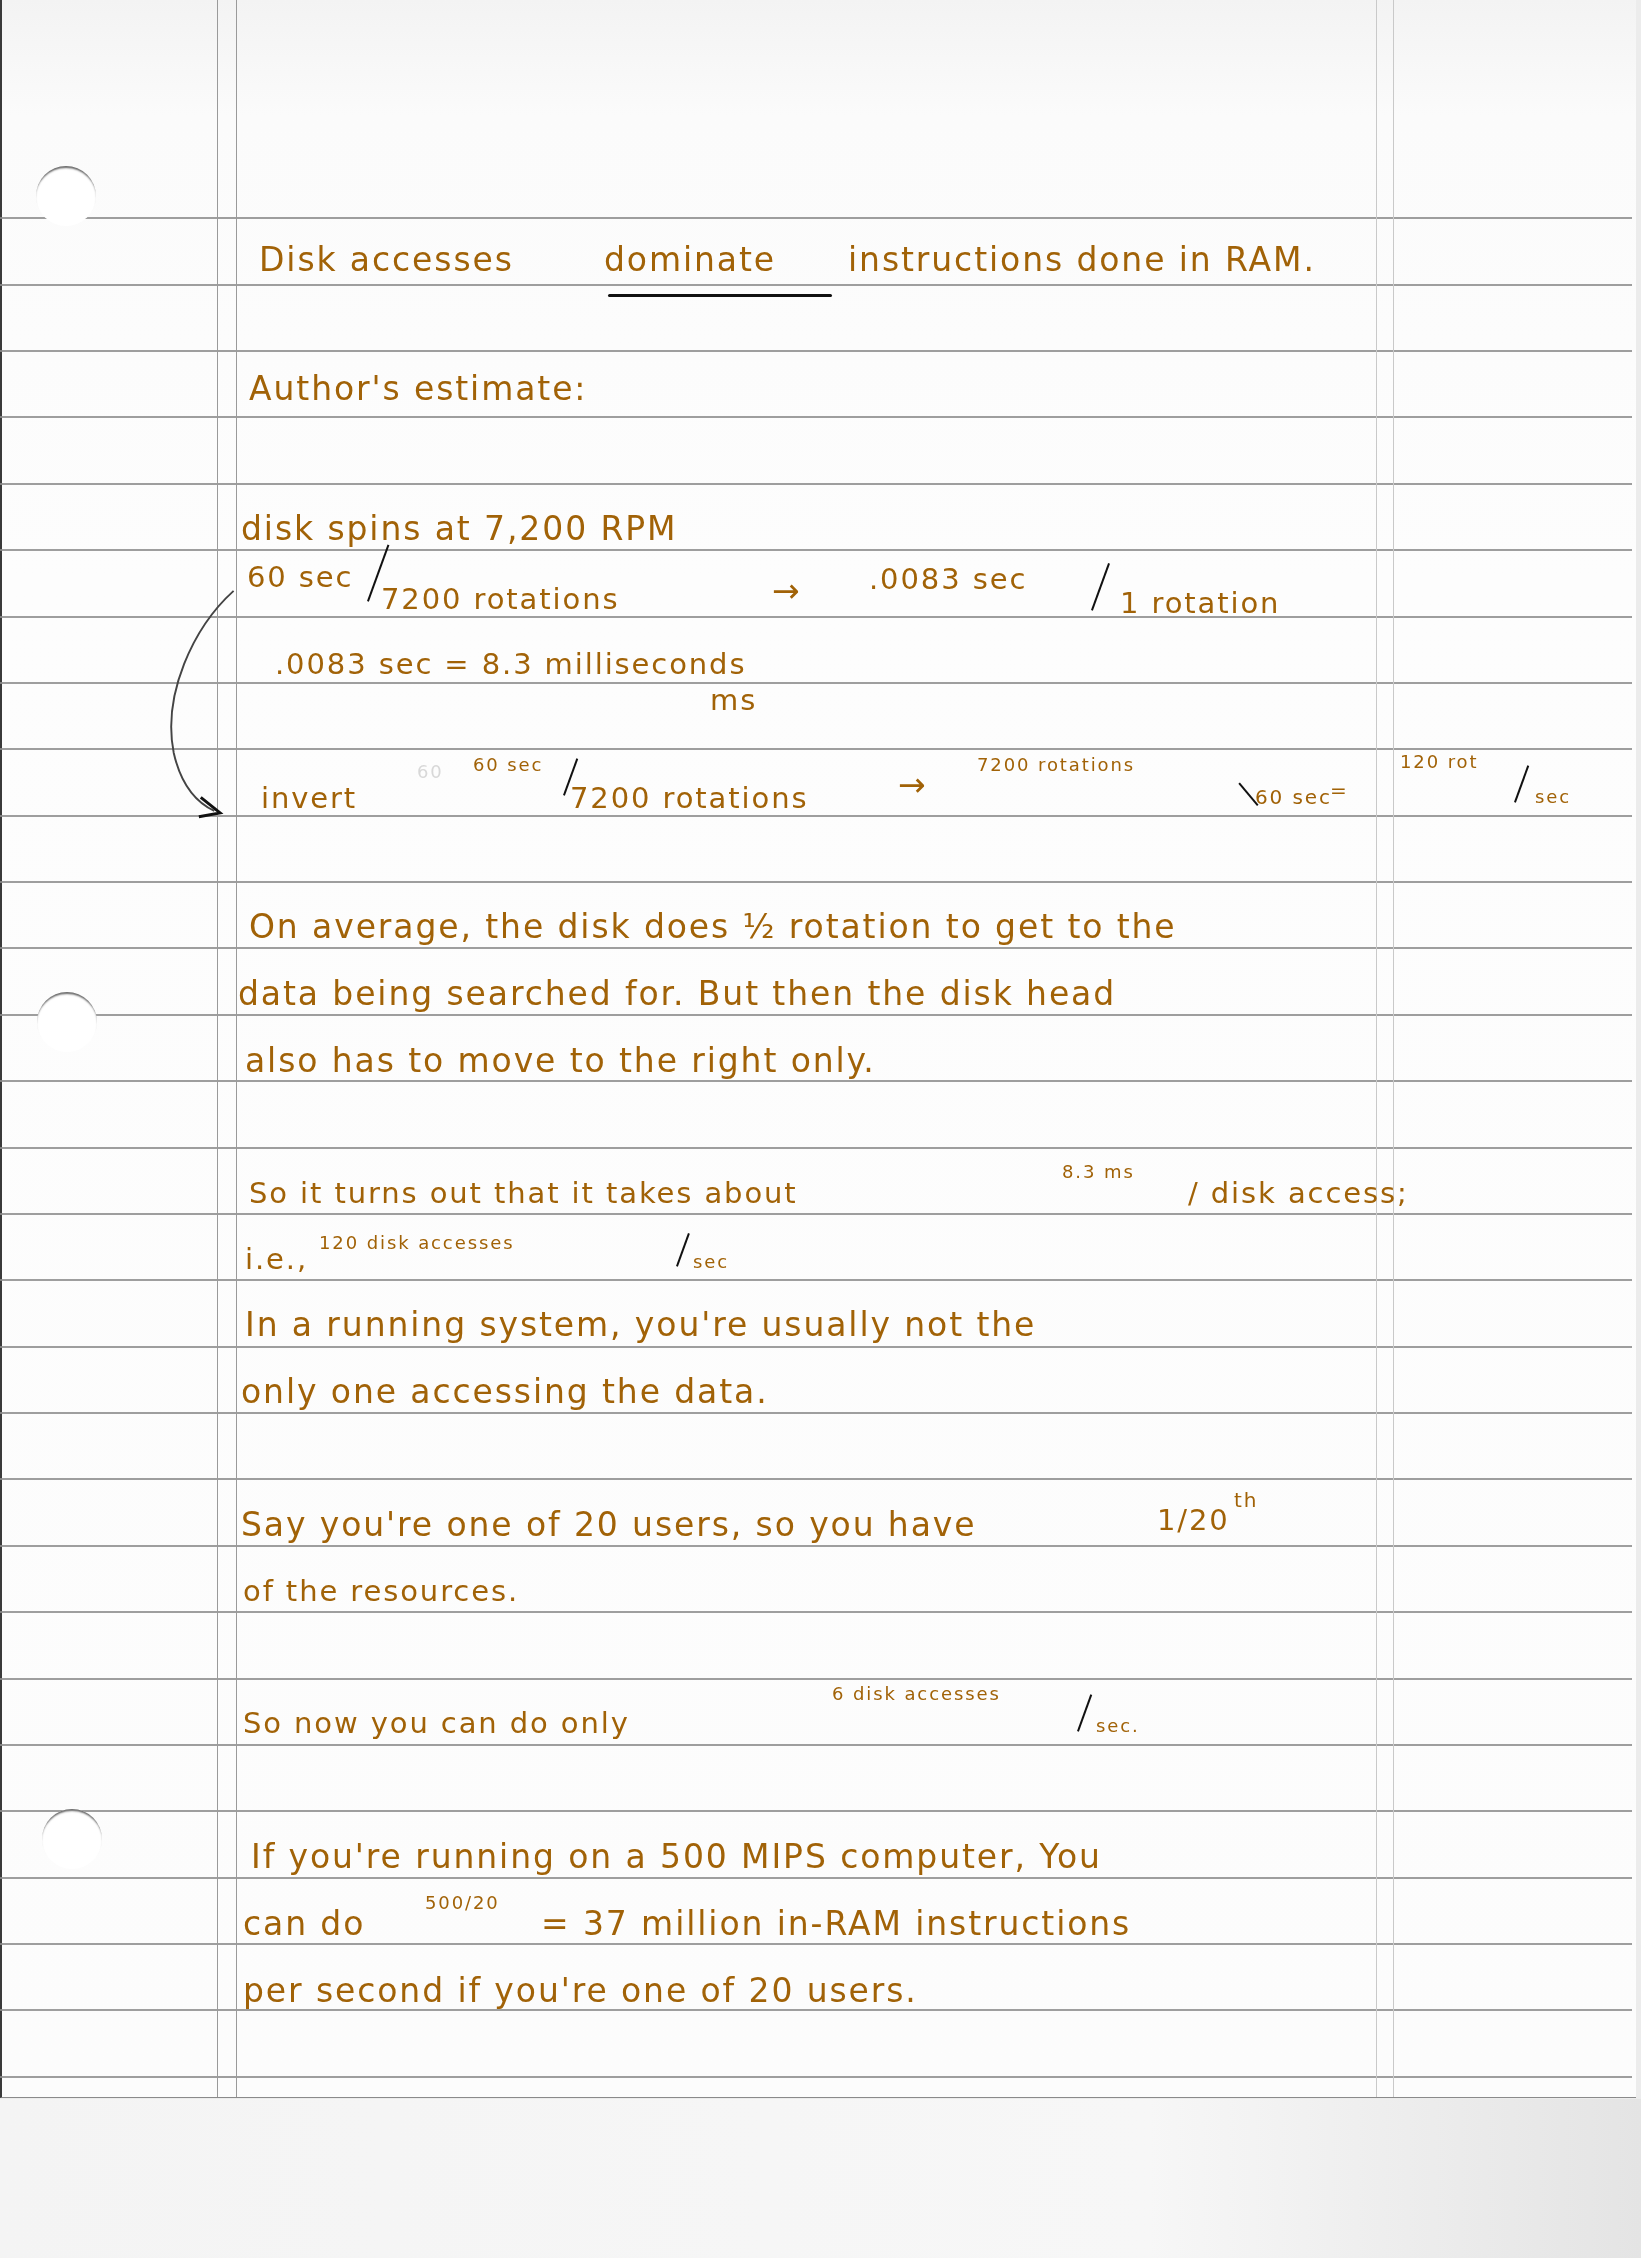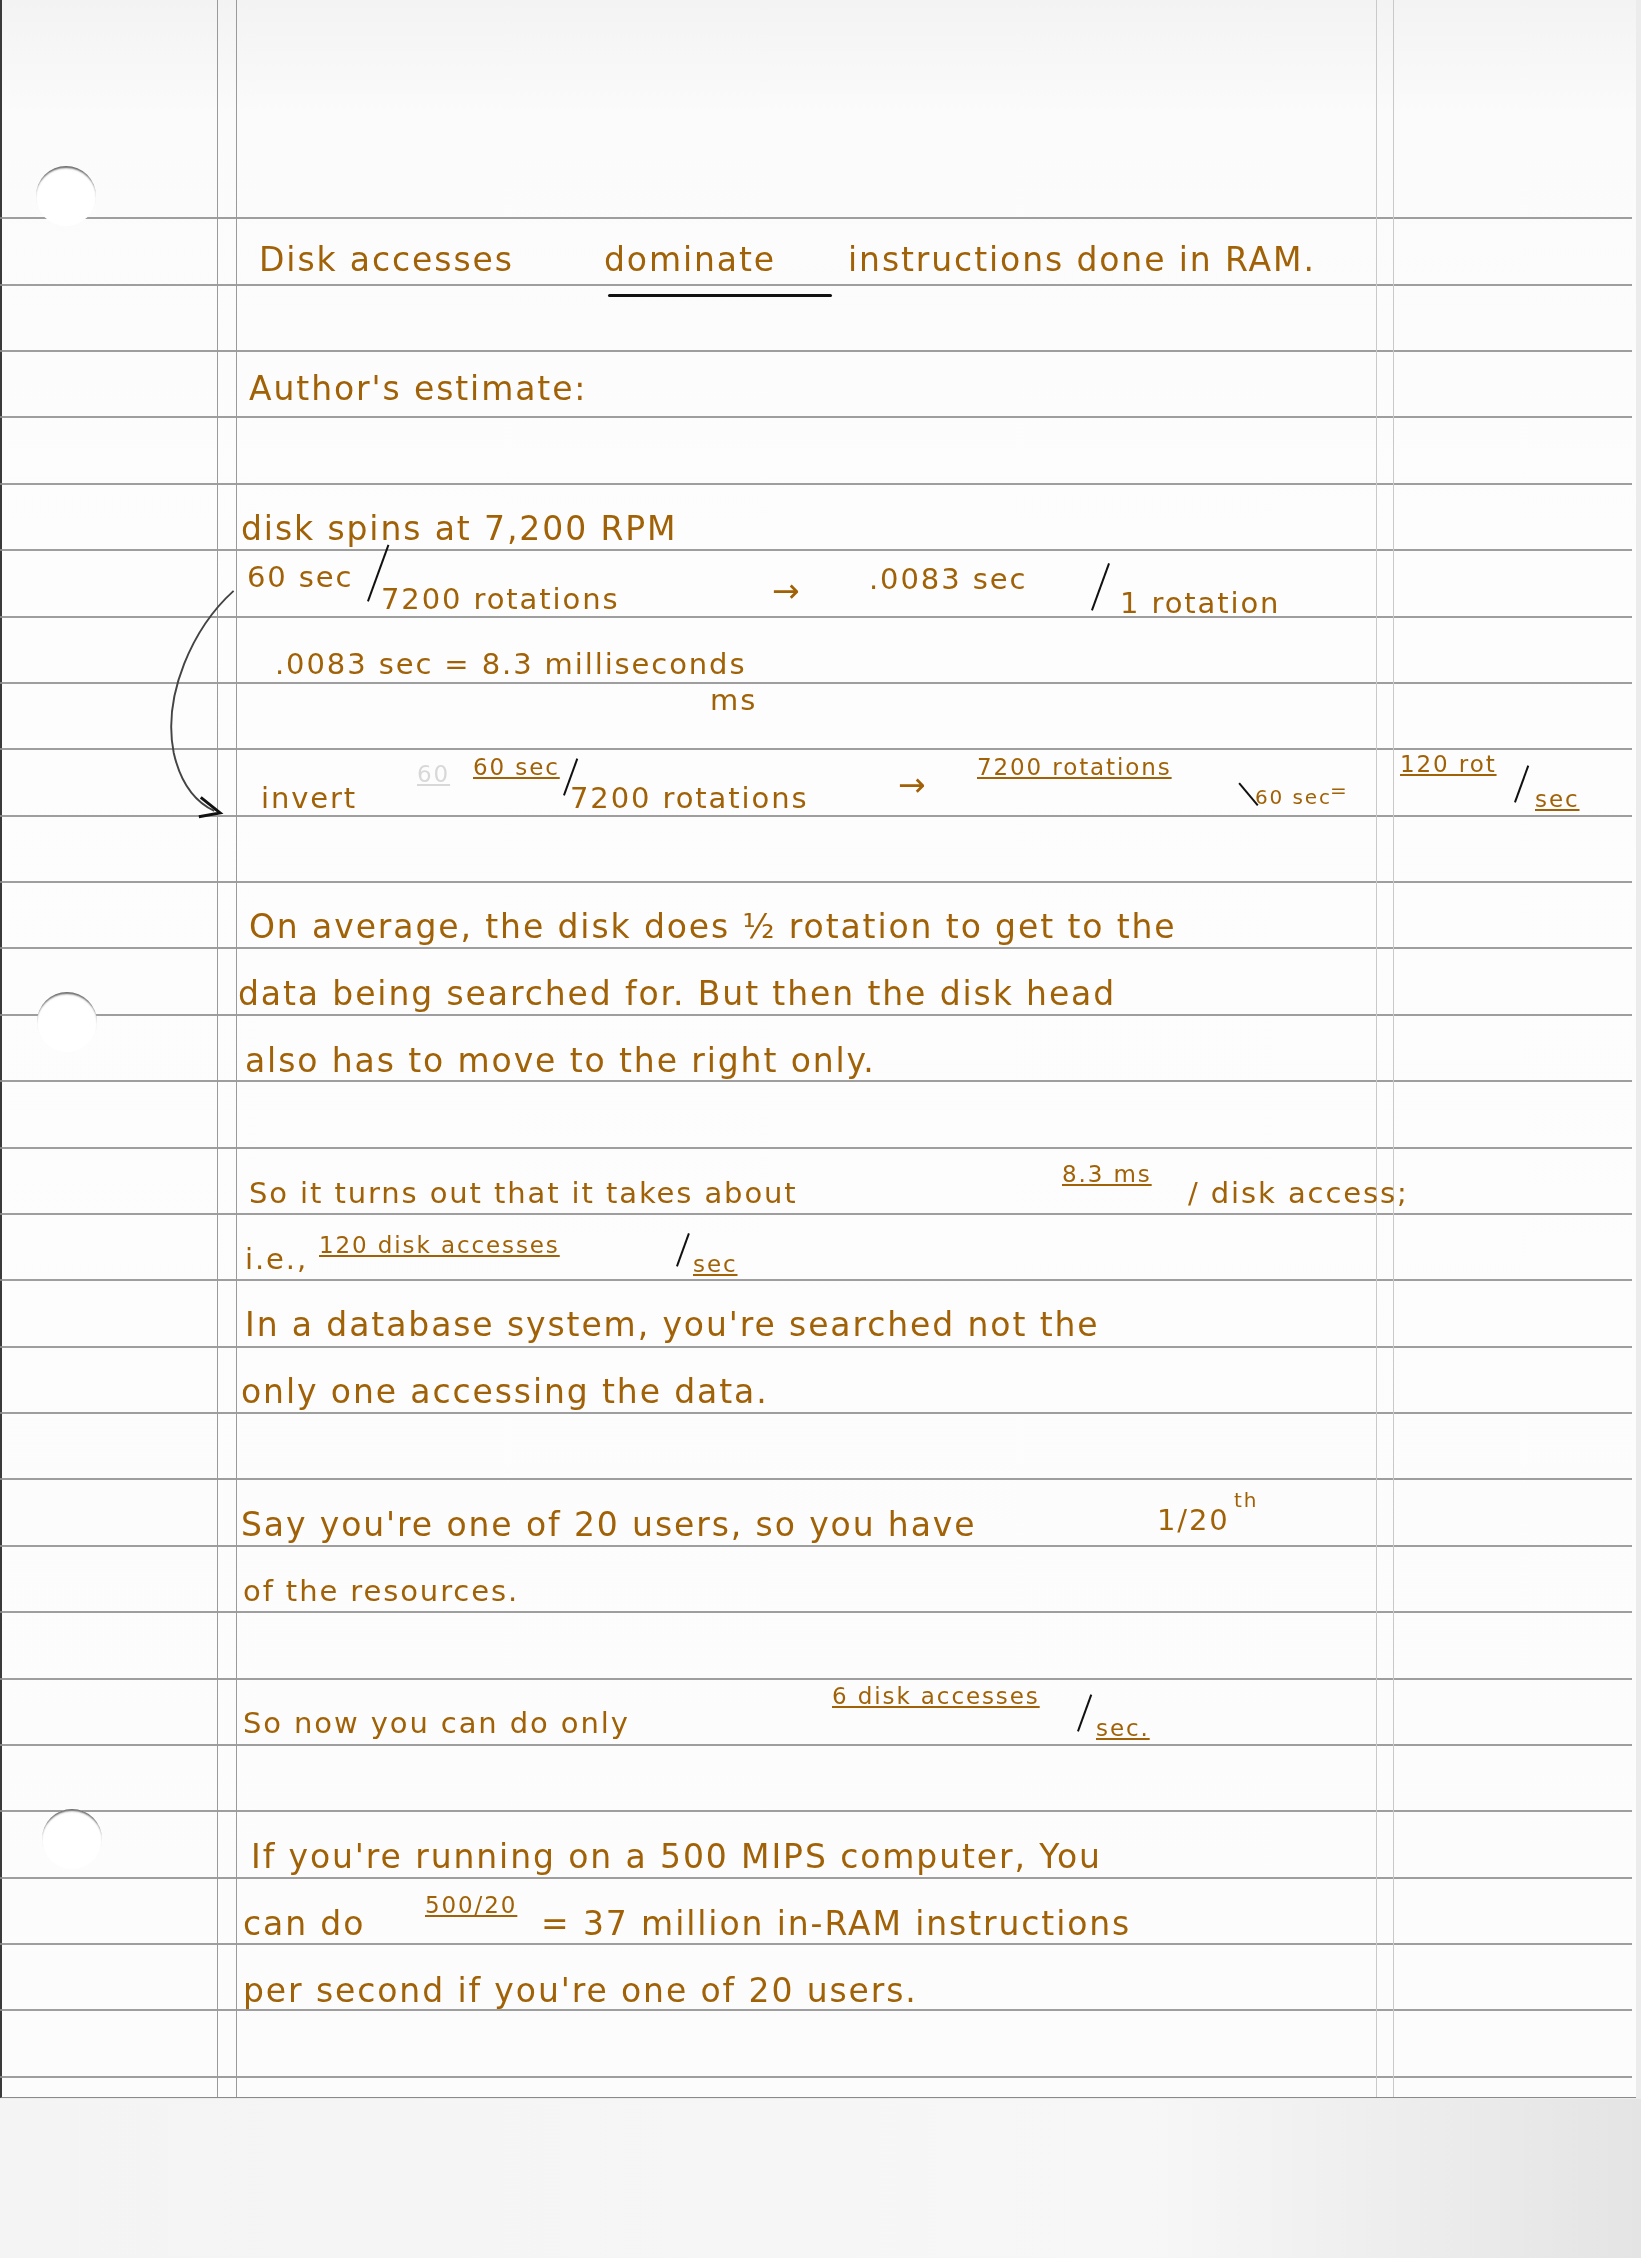--- a/index.html
+++ b/index.html
@@ -33,21 +33,21 @@
   }
   .hw {
     position: absolute; white-space: nowrap; color: #a16207;
     font-family: "DejaVu Sans", sans-serif;
     font-weight: normal; letter-spacing: 1.9px;
     transform-origin: left bottom;
     line-height: 1;
   }
   .sz-lg { font-size: 33px; }
   .sz-md { font-size: 29px; }
-  .sz-sm { font-size: 23px; text-decoration: underline; }
+  .sz-sm { font-size: 18px; }
   .sz-xs { font-size: 20px; }
   .underline {
     position: absolute; height: 2.9px; background: #111; border-radius: 1.9px;
   }
   .slash {
     position: absolute; width: 1.9px; background: #111; transform-origin: bottom left;
   }
   .arrow-svg { position: absolute; left: 0; top: 0; pointer-events: none; }
   .ghost { color: #d8d8d8; }
 </style>
@@ -143,21 +143,21 @@
 
 <div class="hw sz-md" style="left:249px; top:1179px">So it turns out that it takes about</div>
 <div class="hw sz-sm" style="left:1062px; top:1163px">8.3 ms</div>
 <div class="hw sz-md" style="left:1188px; top:1179px">/ disk access;</div>
 
 <div class="hw sz-md" style="left:245px; top:1245px">i.e.,</div>
 <div class="hw sz-sm" style="left:319px; top:1234px">120 disk accesses</div>
 <div class="slash" style="left:676px; top:1231px; height:35px; transform:rotate(20deg)"></div>
 <div class="hw sz-sm" style="left:693px; top:1253px">sec</div>
 
-<div class="hw sz-lg" style="left:245px; top:1308px">In a database system, you're searched not the</div>
+<div class="hw sz-lg" style="left:245px; top:1308px">In a running system, you're usually not the</div>
 <div class="hw sz-lg" style="left:241px; top:1375px">only one accessing the data.</div>
 
 <div class="hw sz-lg" style="left:241px; top:1508px">Say you're one of 20 users, so you have</div>
 <div class="hw sz-md" style="left:1157px; top:1506px">1/20</div>
 <div class="hw sz-xs" style="left:1234px; top:1490px">th</div>
 <div class="hw sz-md" style="left:243px; top:1577px">of the resources.</div>
 
 <div class="hw sz-md" style="left:243px; top:1709px">So now you can do only</div>
 <div class="hw sz-sm" style="left:832px; top:1685px">6 disk accesses</div>
 <div class="slash" style="left:1077px; top:1692px; height:39px; transform:rotate(20deg)"></div>

